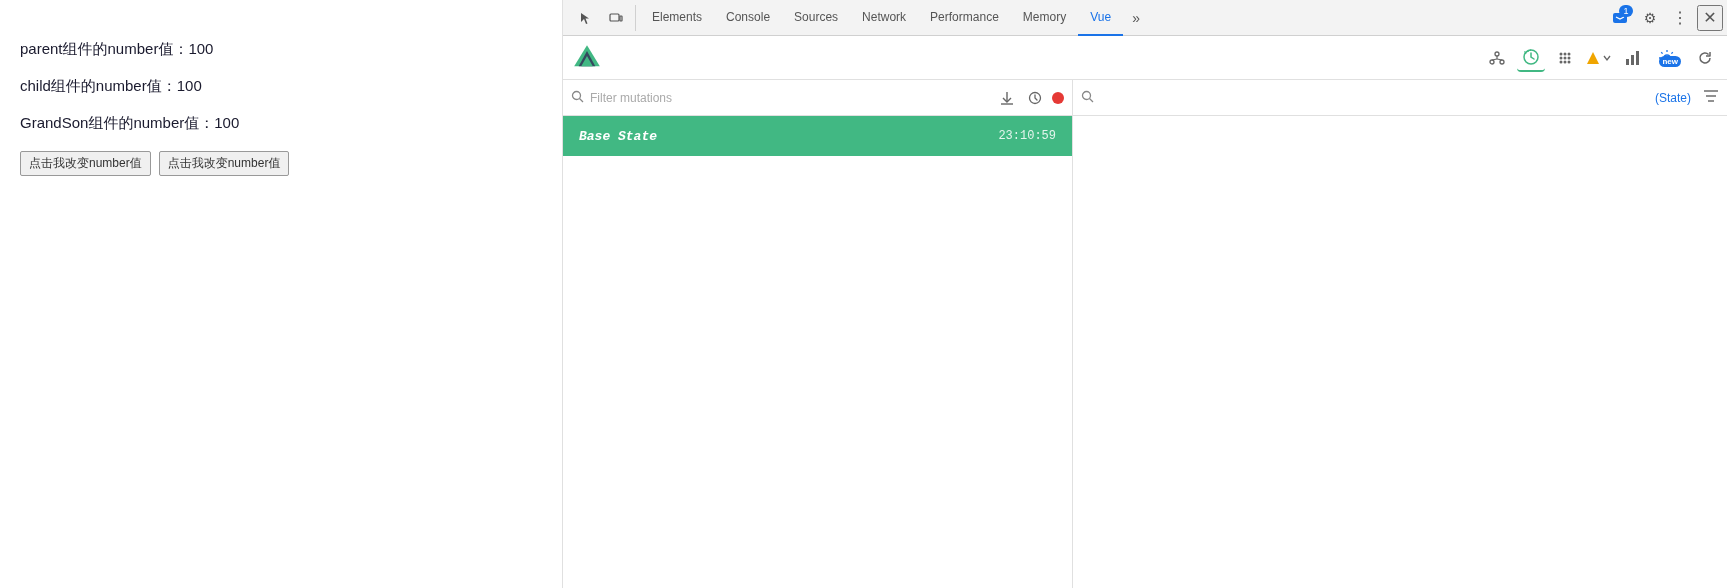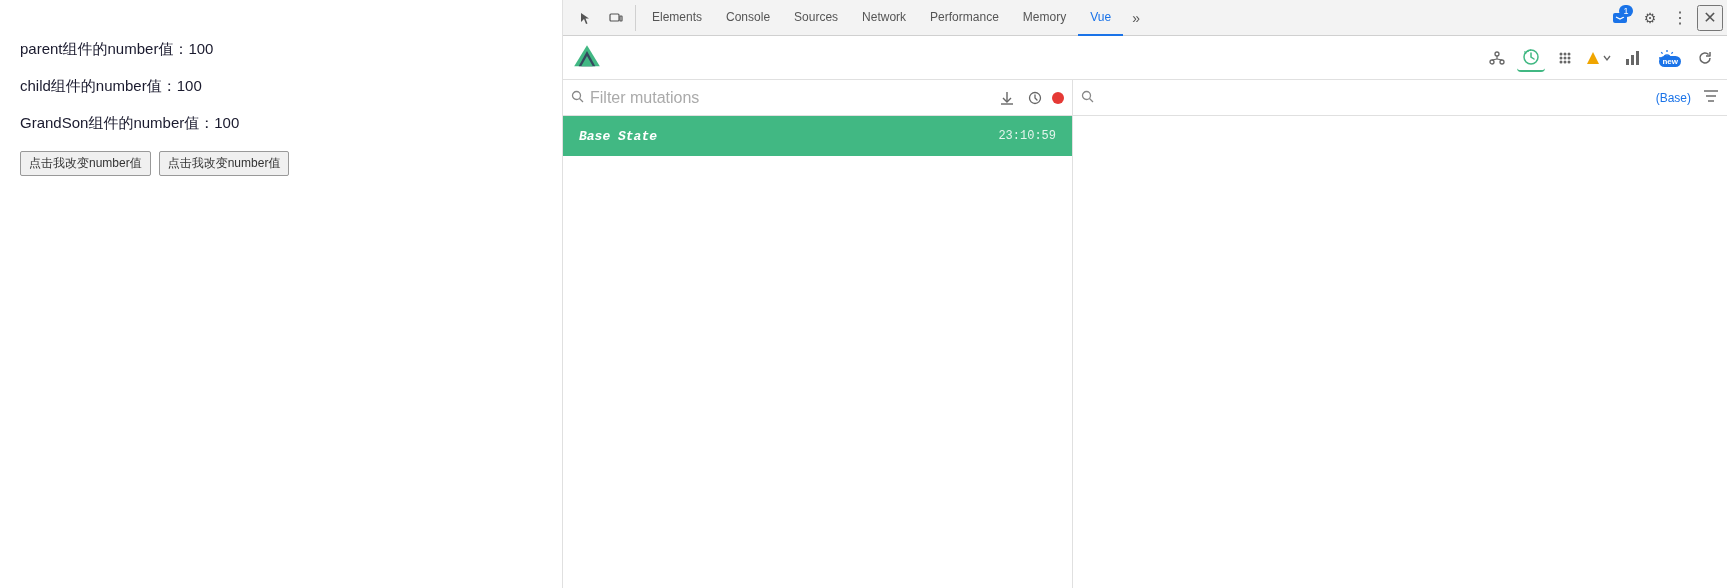--- a/index.html
+++ b/index.html
@@ -204,21 +204,21 @@
     }
     .filter-search-icon {
       color: #888;
       font-size: 13px;
       flex-shrink: 0;
     }
     .filter-input {
       flex: 1;
       border: none;
       outline: none;
-      font-size: 16px;
+      font-size: 12px;
       color: #333;
       background: transparent;
     }
     .filter-input::placeholder { color: #aaa; }
     .filter-actions {
       display: flex;
       align-items: center;
       gap: 6px;
     }
     .filter-action-btn {
@@ -519,21 +519,21 @@
 
       <div class="state-panel">
 
         <div class="state-filter-bar">
           <span class="filter-search-icon">
             <svg width="13" height="13" viewBox="0 0 13 13" fill="none">
               <circle cx="5.5" cy="5.5" r="4" stroke="#888" stroke-width="1.3" fill="none"></circle>
               <line x1="8.5" y1="8.5" x2="12" y2="12" stroke="#888" stroke-width="1.3"></line>
             </svg>
           </span>
-          <span class="state-root-label">(Base)</span>
+          <span class="state-root-label">(State)</span>
           <span class="state-filter-icon">
             <svg width="16" height="14" viewBox="0 0 16 14" fill="none">
               <line x1="1" y1="2" x2="15" y2="2" stroke="#555" stroke-width="1.3"></line>
               <line x1="3" y1="7" x2="13" y2="7" stroke="#555" stroke-width="1.3"></line>
               <line x1="5" y1="12" x2="11" y2="12" stroke="#555" stroke-width="1.3"></line>
             </svg>
           </span>
         </div>
 
         <div style="flex:1;"></div>

